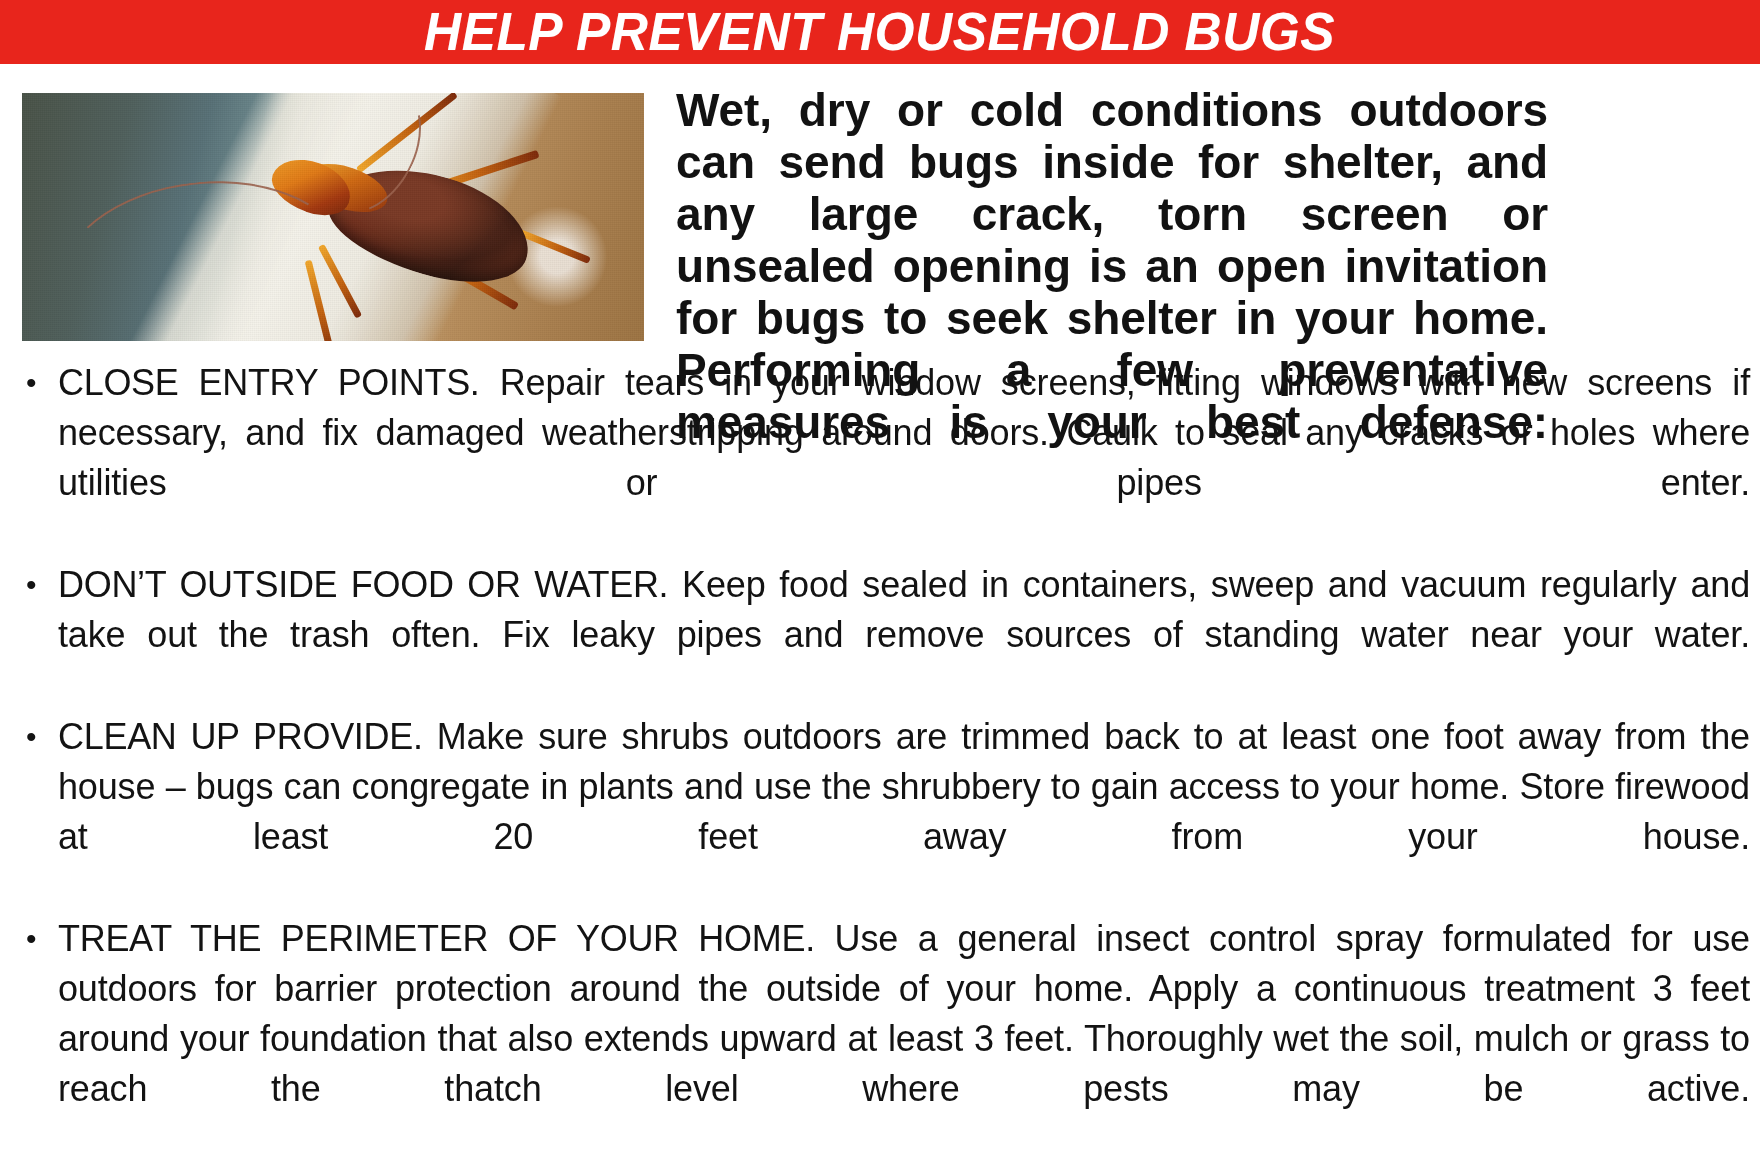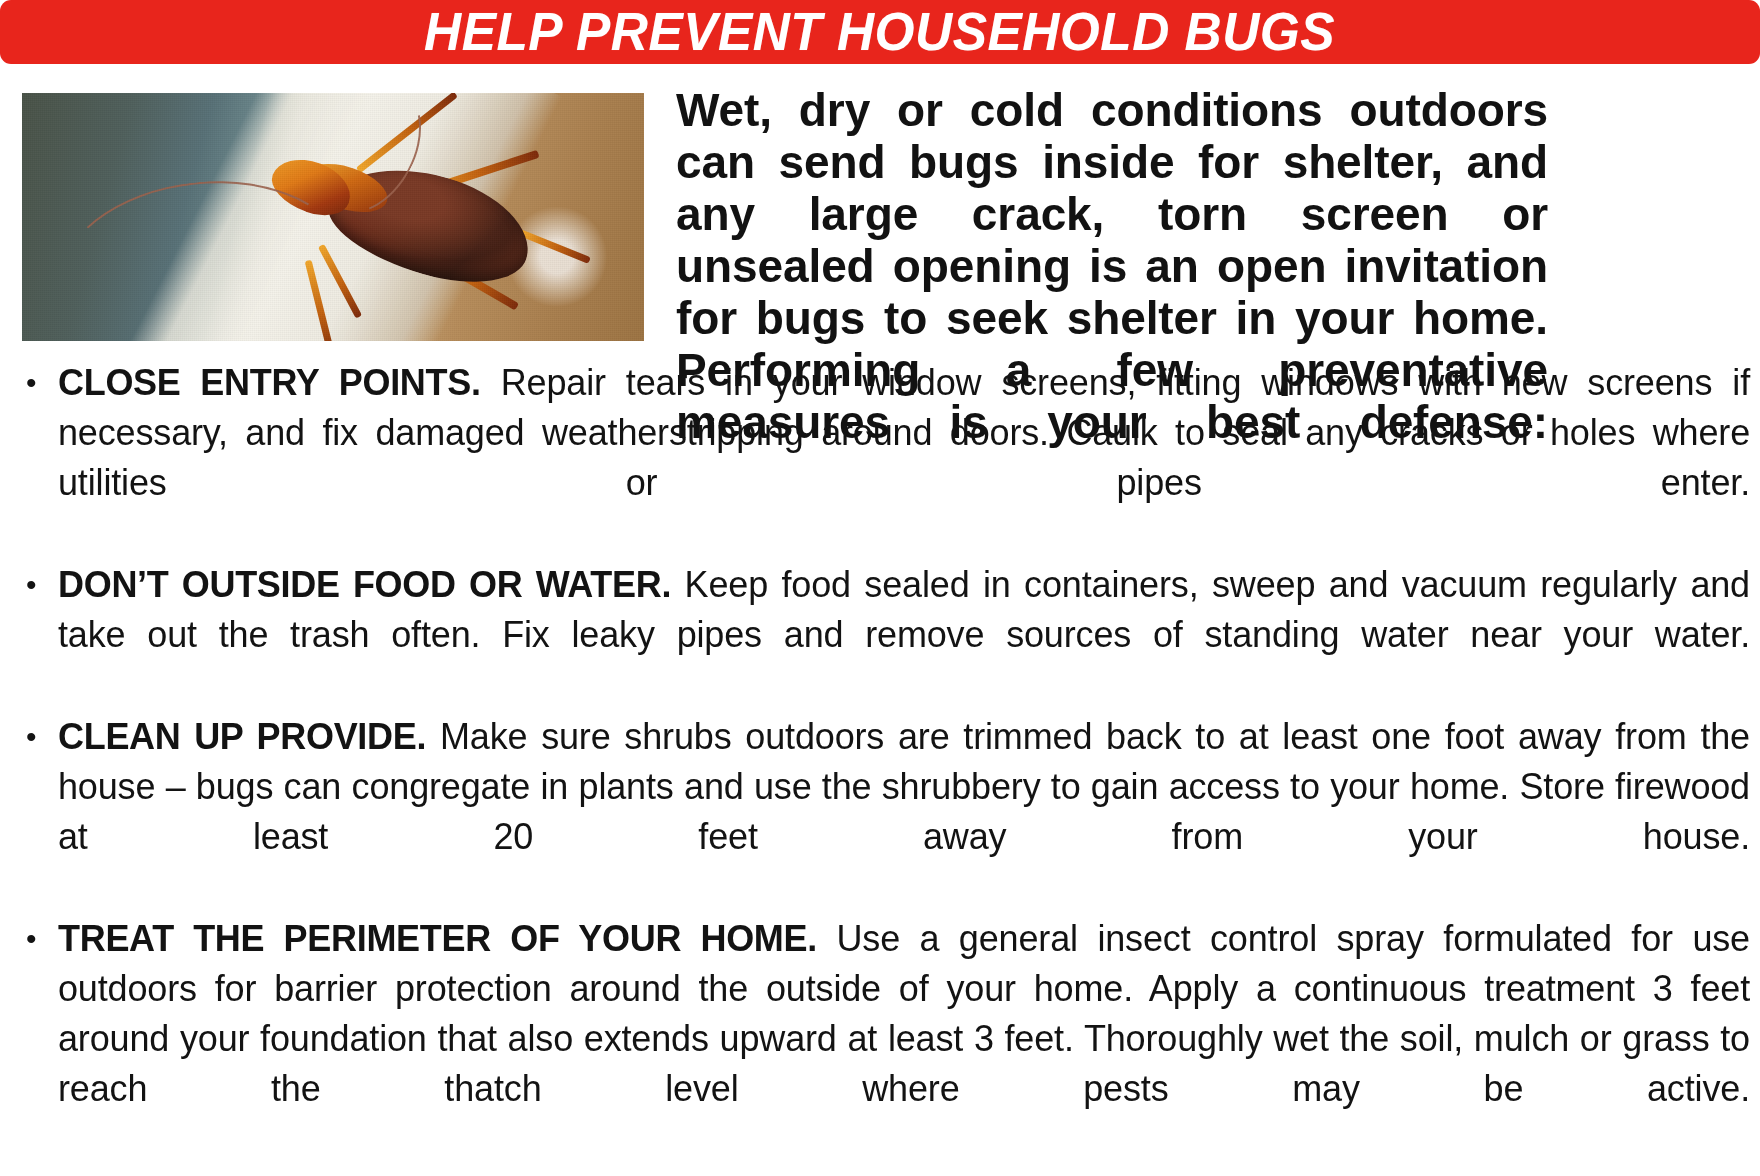--- a/index.html
+++ b/index.html
@@ -28,21 +28,20 @@
     position: absolute;
     left: 0;
     top: 0;
     width: 1760px;
     height: 64px;
     background: #e8251c;
     display: flex;
     align-items: center;
     justify-content: center;
     overflow: hidden;
-    border-radius: 11px;
   }
   .header-title {
     font-family: "Liberation Sans Narrow", "Liberation Sans", sans-serif;
     font-weight: 700;
     font-style: italic;
     font-size: 53px;
     line-height: 64px;
     letter-spacing: 0.5px;
     color: #ffffff;
     white-space: nowrap;
@@ -210,21 +209,21 @@
   }
   .bullet .marker {
     position: absolute;
     left: 12px;
     top: 0;
     font-size: 30px;
     line-height: 50px;
     color: #131313;
   }
   .bullet .lead {
-    font-weight: 700;
+    font-weight: 400;
     letter-spacing: -0.3px;
   }
   .bullet .rest { font-weight: 400; }
   .bullet::after {
     content: "";
     display: inline-block;
     width: 100%;
   }
 </style>
 </head>

